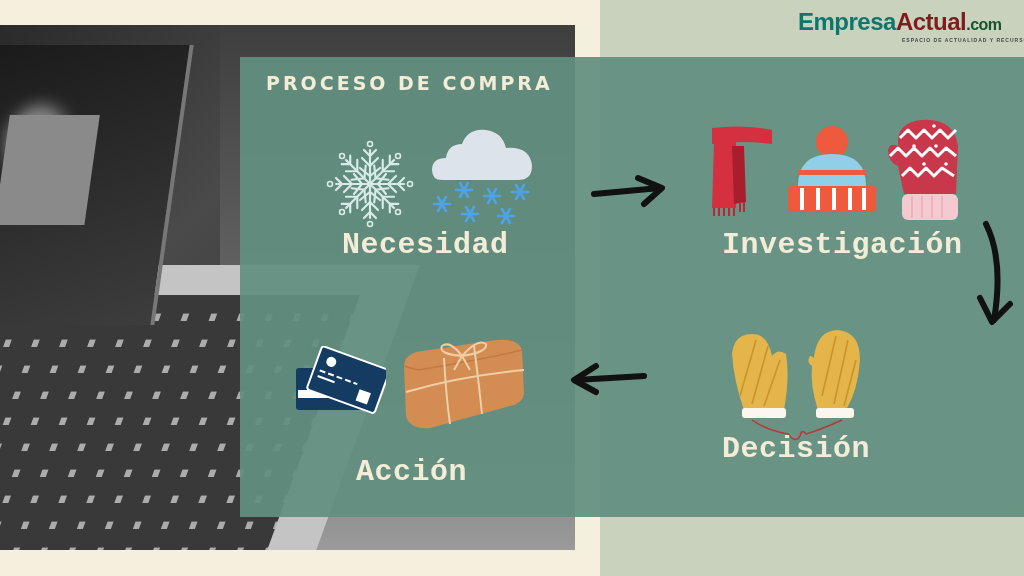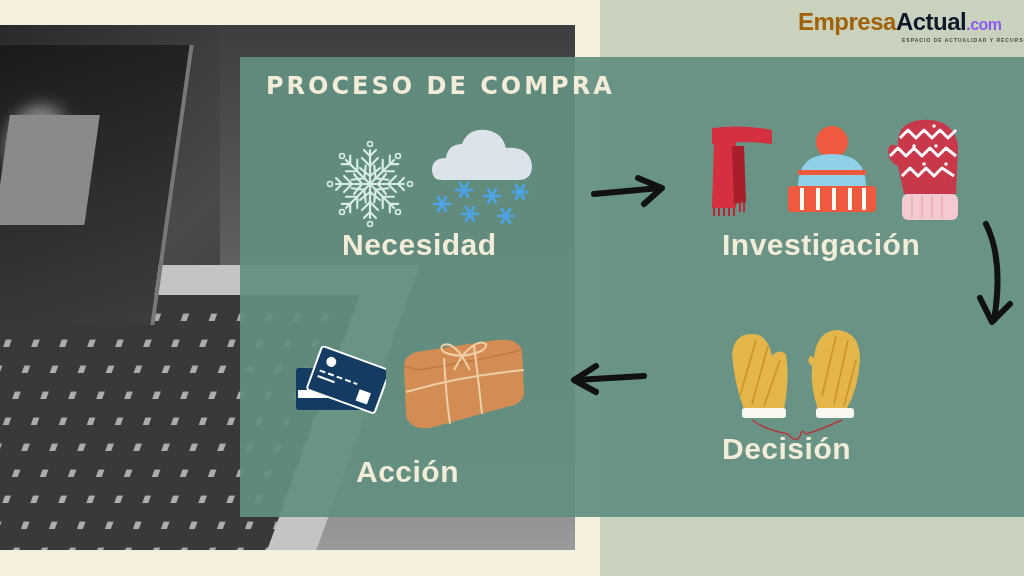--- a/index.html
+++ b/index.html
@@ -9,25 +9,25 @@
     background:linear-gradient(135deg,#2a2a2a 0%,#4a4a4a 35%,#3a3a3a 60%,#5a5a5a 100%);}
   .photo .screen{position:absolute;left:-40px;top:20px;width:210px;height:280px;background:linear-gradient(160deg,#1a1a1a,#3d3d3d);transform:skewX(-8deg);border-right:4px solid #777;}
   .photo .screen-inner{position:absolute;left:40px;top:70px;width:90px;height:110px;background:#8a8a8a;}
   .photo .glow{position:absolute;left:40px;top:60px;width:60px;height:70px;border-radius:50%;background:#888;filter:blur(8px);}
   .photo .deck{position:absolute;left:0;top:240px;width:420px;height:300px;background:#c4c4c4;transform:skewX(-20deg);transform-origin:top left;}
   .photo .keys{position:absolute;left:0;top:270px;width:360px;height:260px;
     background-image:linear-gradient(#2b2b2b 70%,transparent 70%),linear-gradient(90deg,#2b2b2b 80%,#aaa 80%);
     background-size:28px 26px,28px 26px;transform:skewX(-20deg);transform-origin:top left;opacity:.9;}
   .photo .desk{position:absolute;left:220px;top:0;width:355px;height:525px;background:linear-gradient(180deg,#3e3e3e,#6b6b6b 60%,#9a9a9a);}
   .panel{position:absolute;left:240px;top:57px;width:784px;height:460px;background:rgba(98,143,128,0.93);}
-  .title{position:absolute;left:266px;top:72px;font-family:"DejaVu Sans",sans-serif;font-weight:bold;font-size:24px;letter-spacing:3px;color:#f3ecd6;}
-  .label{position:absolute;font-family:Liberation Sans, sans-serif;font-weight:bold;font-size:30px;color:#f3ecd6;letter-spacing:0.5px;}
+  .title{position:absolute;left:266px;top:72px;font-family:"DejaVu Sans",sans-serif;font-weight:bold;font-size:19px;letter-spacing:3px;color:#f3ecd6;}
+  .label{position:absolute;font-family:Liberation Mono, monospace;font-weight:bold;font-size:30px;color:#f3ecd6;letter-spacing:0.5px;}
   .logo{position:absolute;left:798px;top:8px;}
   .logo .l1{font-family:"Liberation Sans",sans-serif;font-weight:bold;font-size:24px;letter-spacing:-0.5px;}
-  .logo .a{color:#a16207;} .logo .b{color:#0f172a;} .logo .c{color:#8b5cf6;font-size:16px;}
+  .logo .a{color:#0f766e;} .logo .b{color:#7f1d1d;} .logo .c{color:#14532d;font-size:16px;}
   .logo .tag{font-family:"Liberation Sans",sans-serif;font-size:5px;font-weight:bold;letter-spacing:1px;color:#444;position:absolute;left:104px;top:29px;white-space:nowrap;}
   svg{position:absolute;}
 </style>
 </head>
 <body>
 
 <div class="bg-right"></div>
 
 <div class="photo">
   <div class="desk"></div>

